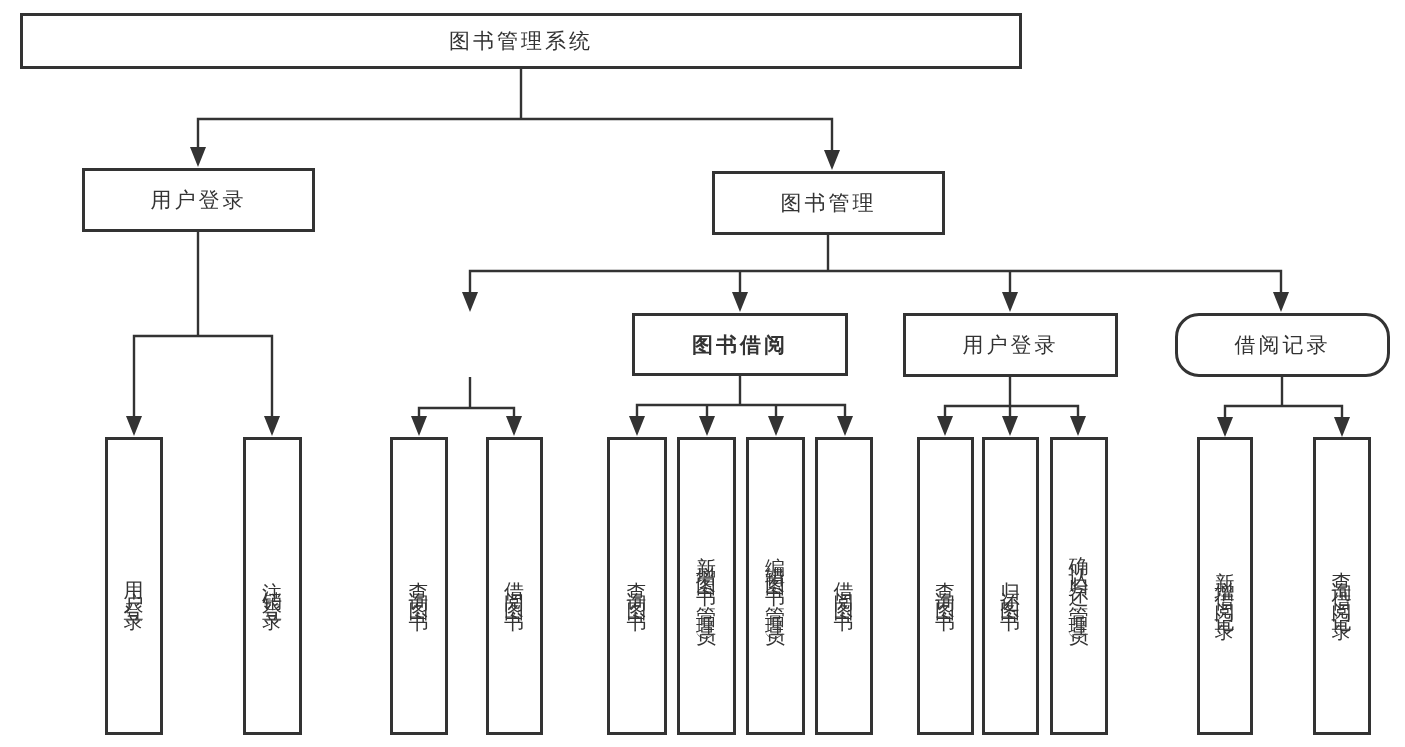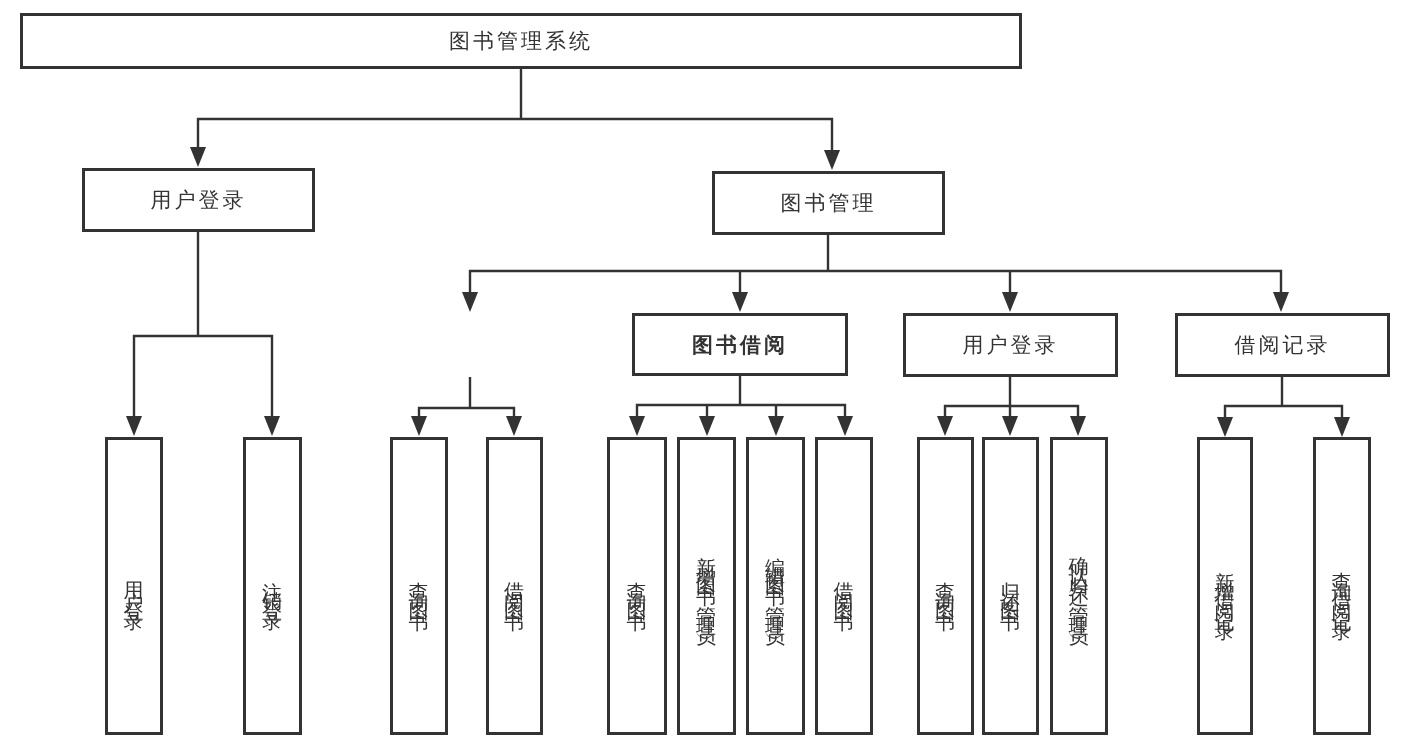--- a/index.html
+++ b/index.html
@@ -50,21 +50,21 @@
     color: #333333;
     white-space: nowrap;
   }
   
   #n-root           { left: 20px;   top: 13px;  width: 1002px; height: 56px; }
   #n-user-login     { left: 82px;   top: 168px; width: 233px;  height: 64px; }
   #n-book-mgmt      { left: 712px;  top: 171px; width: 233px;  height: 64px; }
   #n-new-book       { left: 363px;  top: 313px; width: 214px;  height: 64px; }
   #n-book-borrow    { left: 632px;  top: 313px; width: 216px;  height: 63px; font-weight: bold; }
   #n-current-borrow { left: 903px;  top: 313px; width: 215px;  height: 64px; }
-  #n-borrow-record  { left: 1175px; top: 313px; width: 215px;  height: 64px; }
+  #n-borrow-record  { left: 1175px; top: 313px; width: 215px;  height: 64px; border-radius: 24px; }
 
   #l-0-0 { left: 105px;  width: 58px; }
   #l-0-1 { left: 243px;  width: 59px; }
   #l-1-0 { left: 390px;  width: 58px; }
   #l-1-1 { left: 486px;  width: 57px; }
   #l-2-0 { left: 607px;  width: 60px; }
   #l-2-1 { left: 677px;  width: 59px; }
   #l-2-2 { left: 746px;  width: 59px; }
   #l-2-3 { left: 815px;  width: 58px; }
   #l-3-0 { left: 917px;  width: 57px; }

